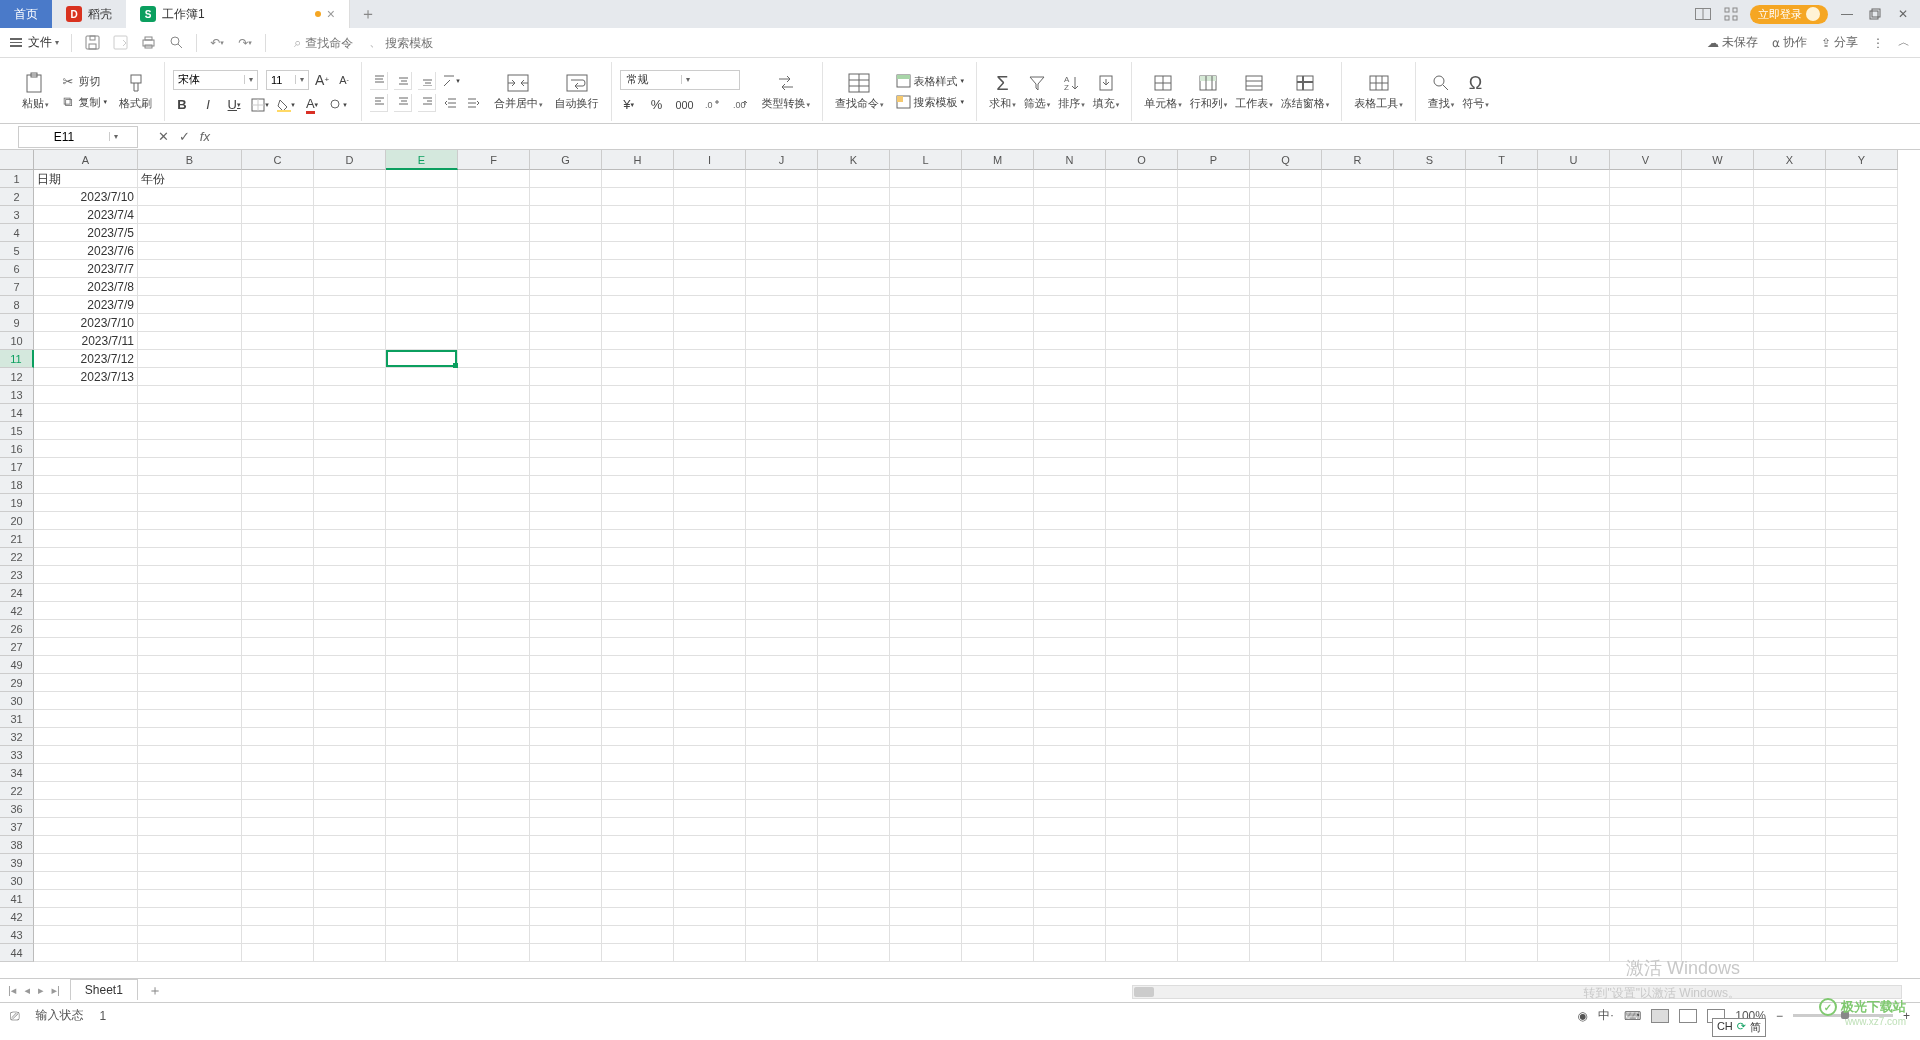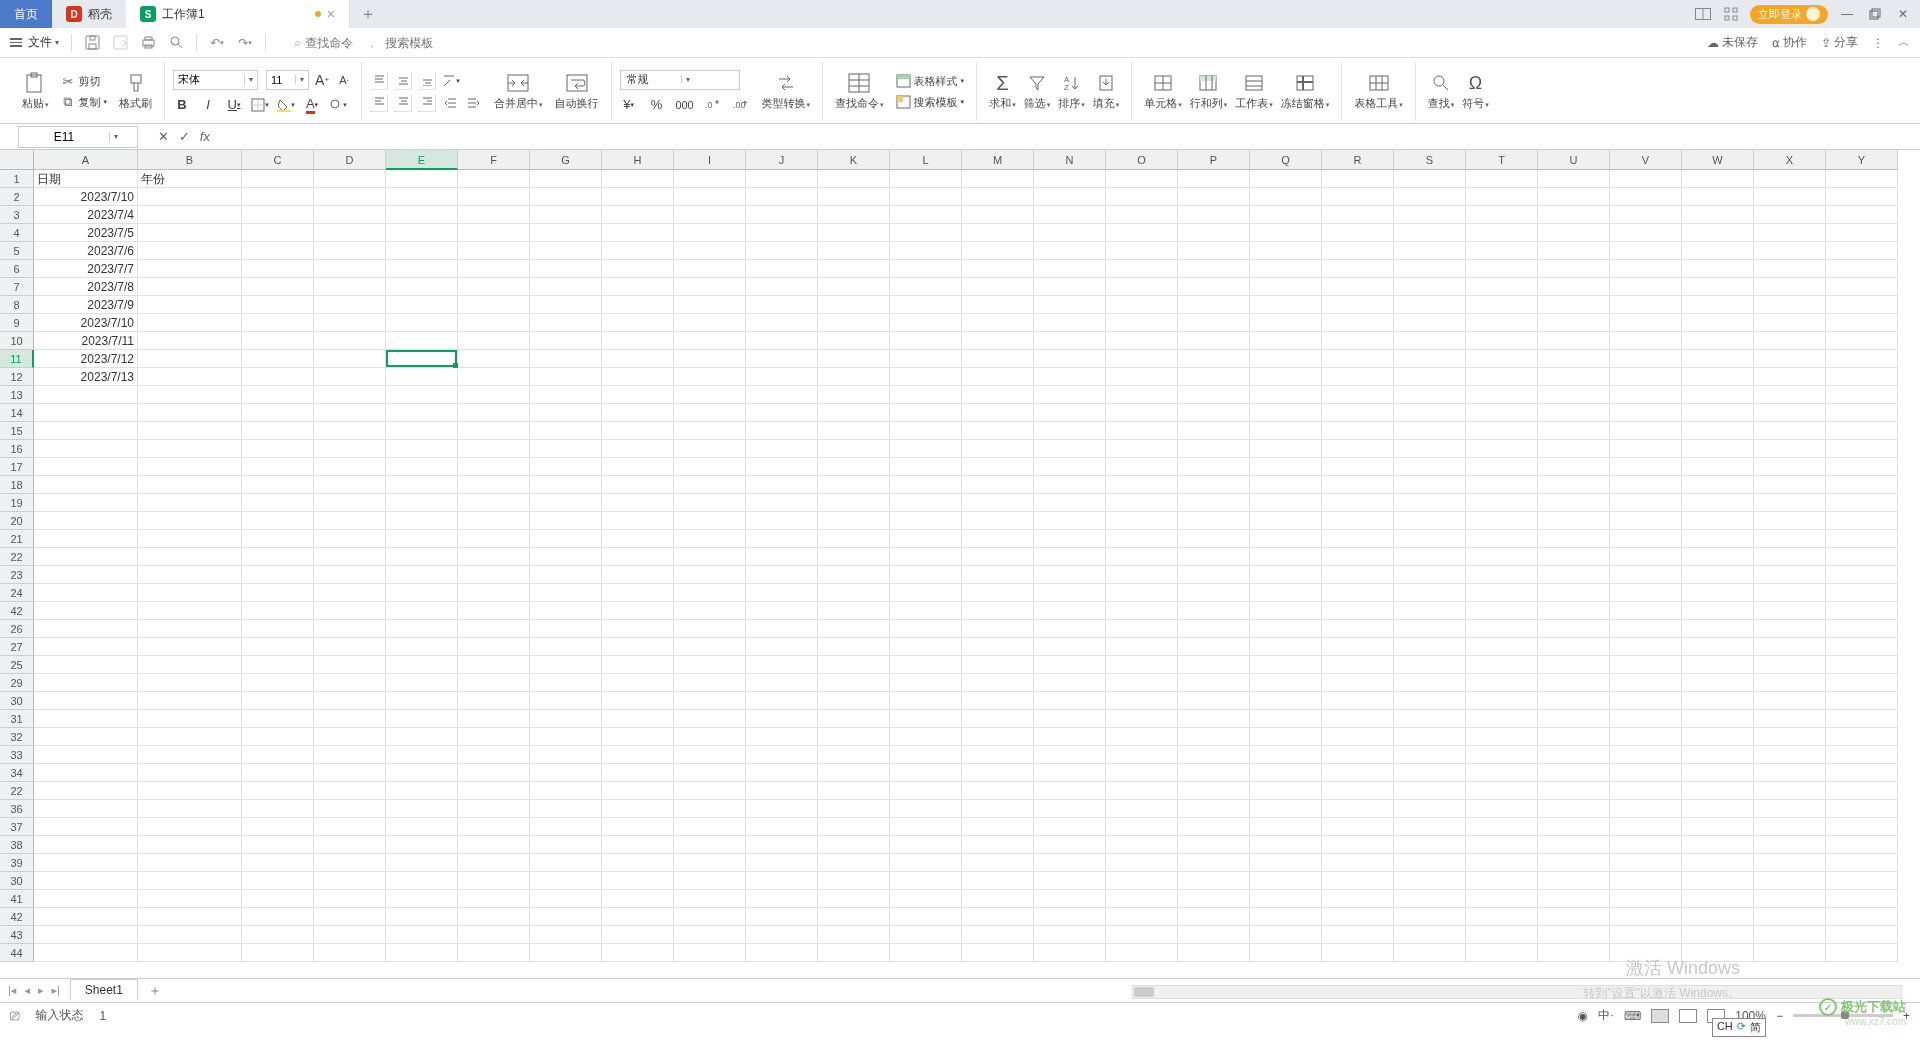--- a/index.html
+++ b/index.html
@@ -654,21 +654,21 @@
       <div class="row-h">18</div>
       <div class="row-h">19</div>
       <div class="row-h">20</div>
       <div class="row-h">21</div>
       <div class="row-h">22</div>
       <div class="row-h">23</div>
       <div class="row-h">24</div>
       <div class="row-h">42</div>
       <div class="row-h">26</div>
       <div class="row-h">27</div>
-      <div class="row-h">25</div>
+      <div class="row-h">49</div>
       <div class="row-h">29</div>
       <div class="row-h">30</div>
       <div class="row-h">31</div>
       <div class="row-h">32</div>
       <div class="row-h">33</div>
       <div class="row-h">34</div>
       <div class="row-h">22</div>
       <div class="row-h">36</div>
       <div class="row-h">37</div>
       <div class="row-h">38</div>

